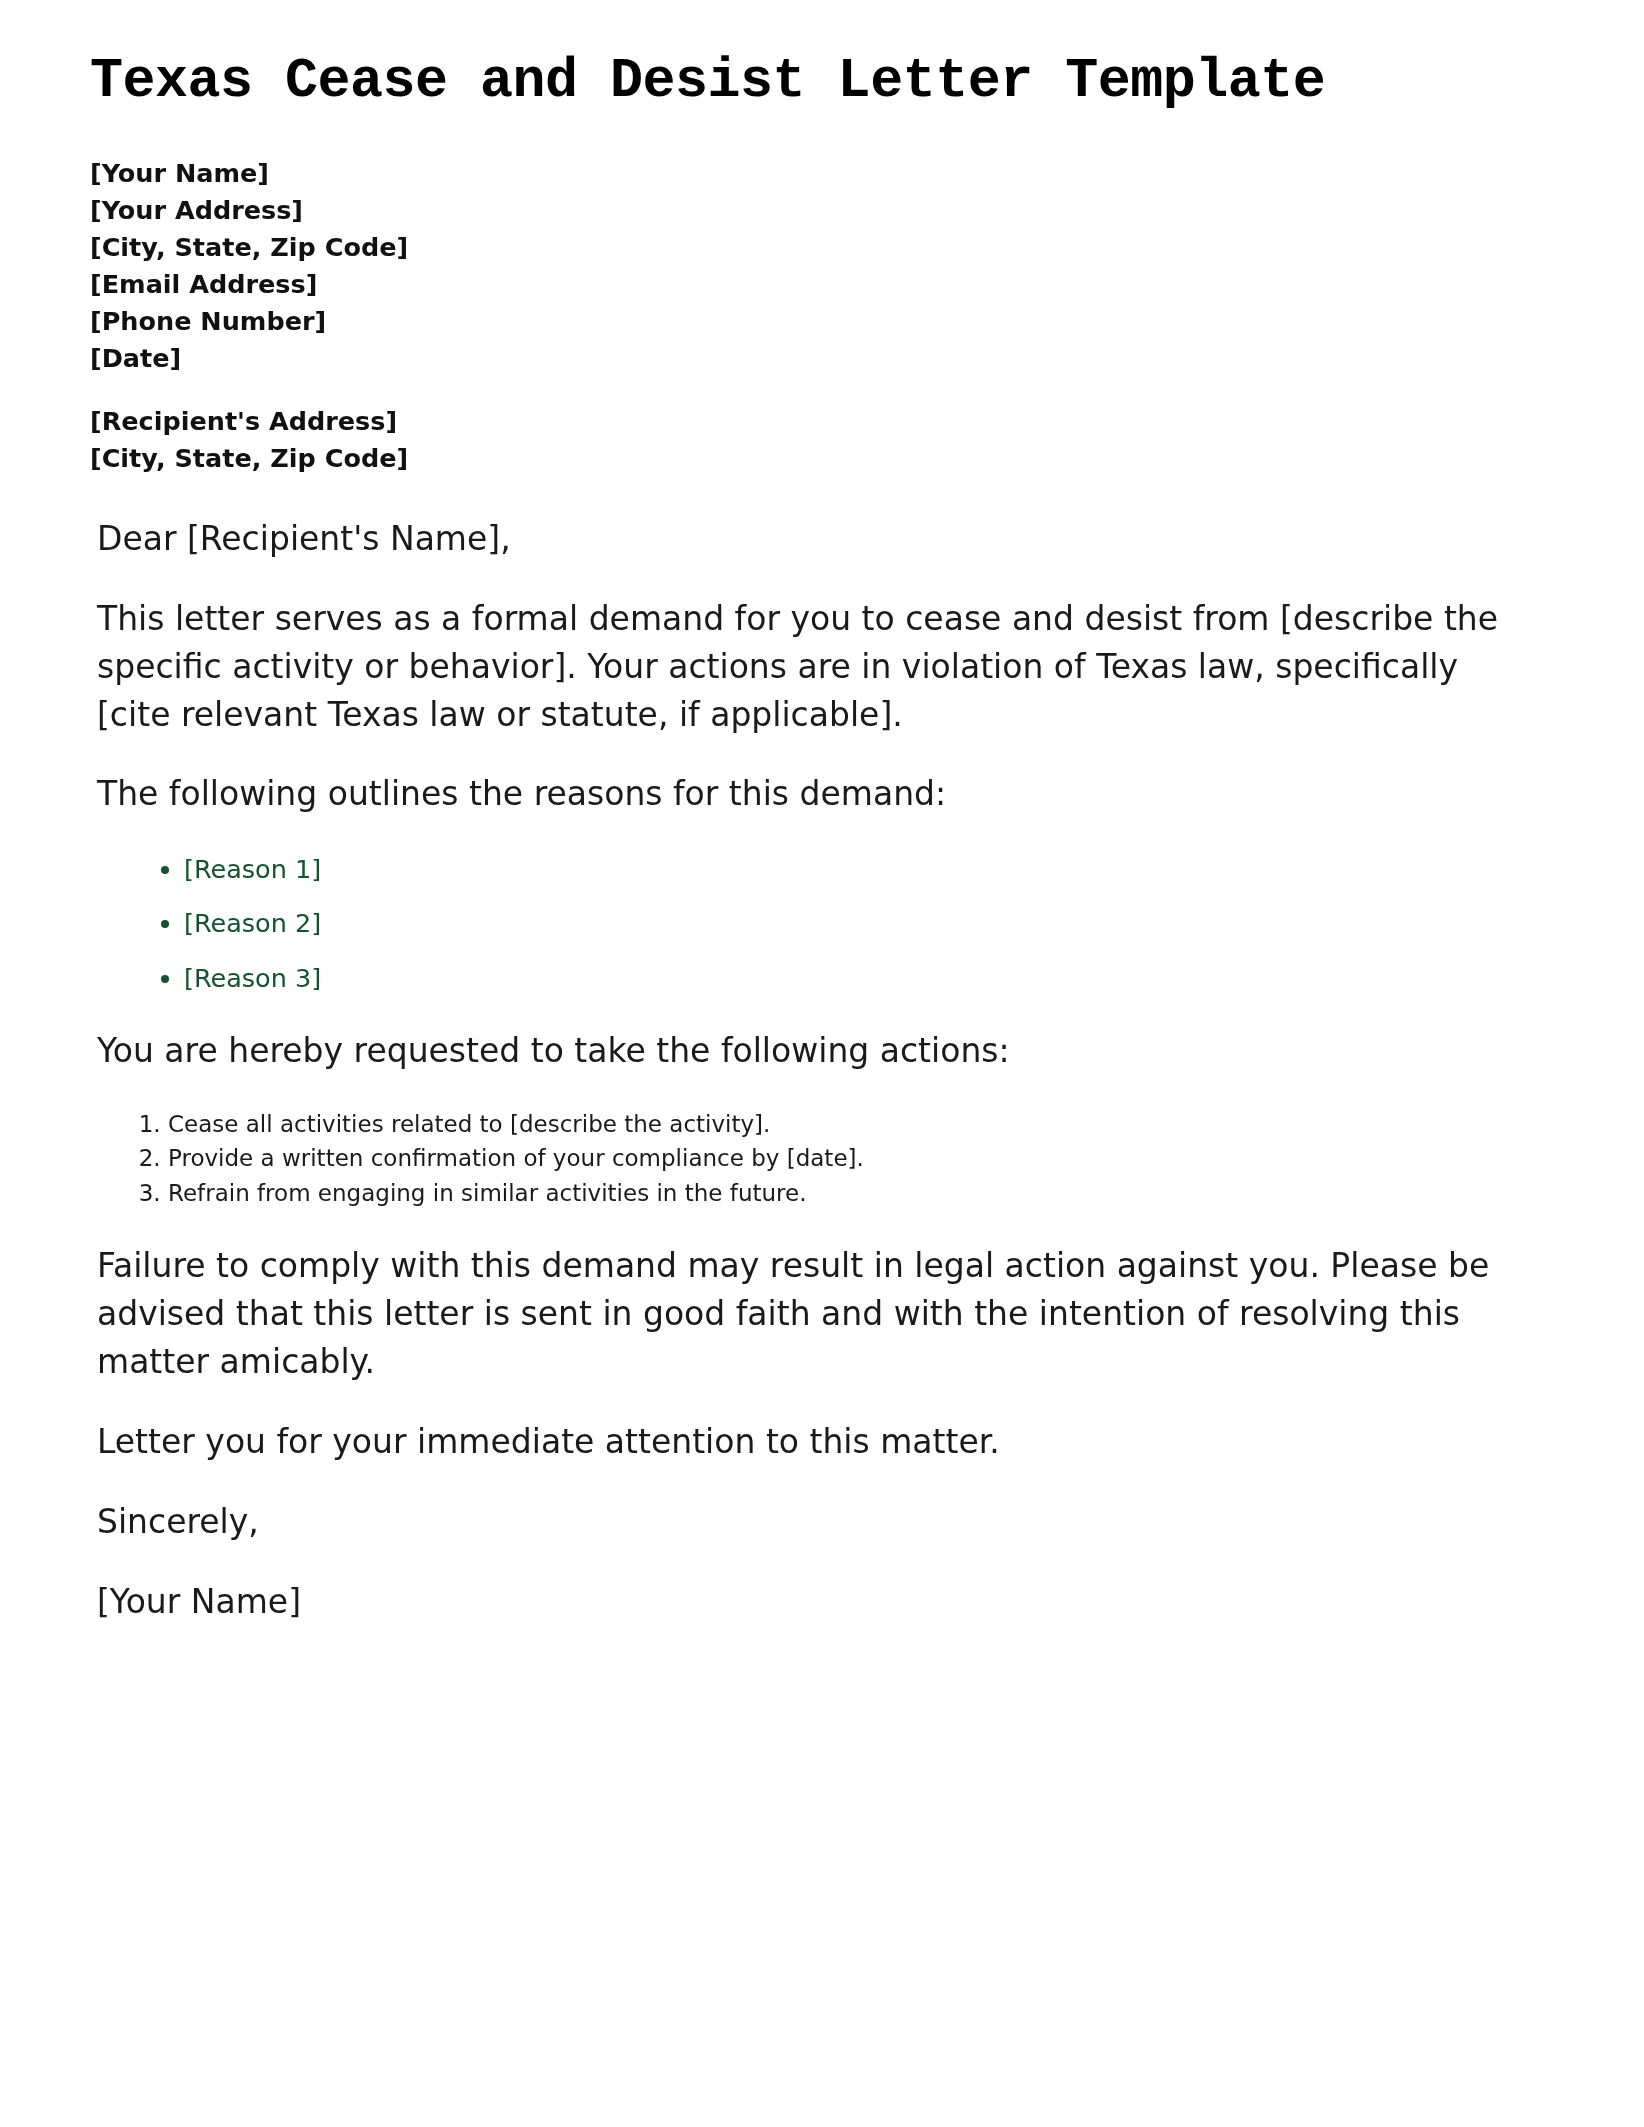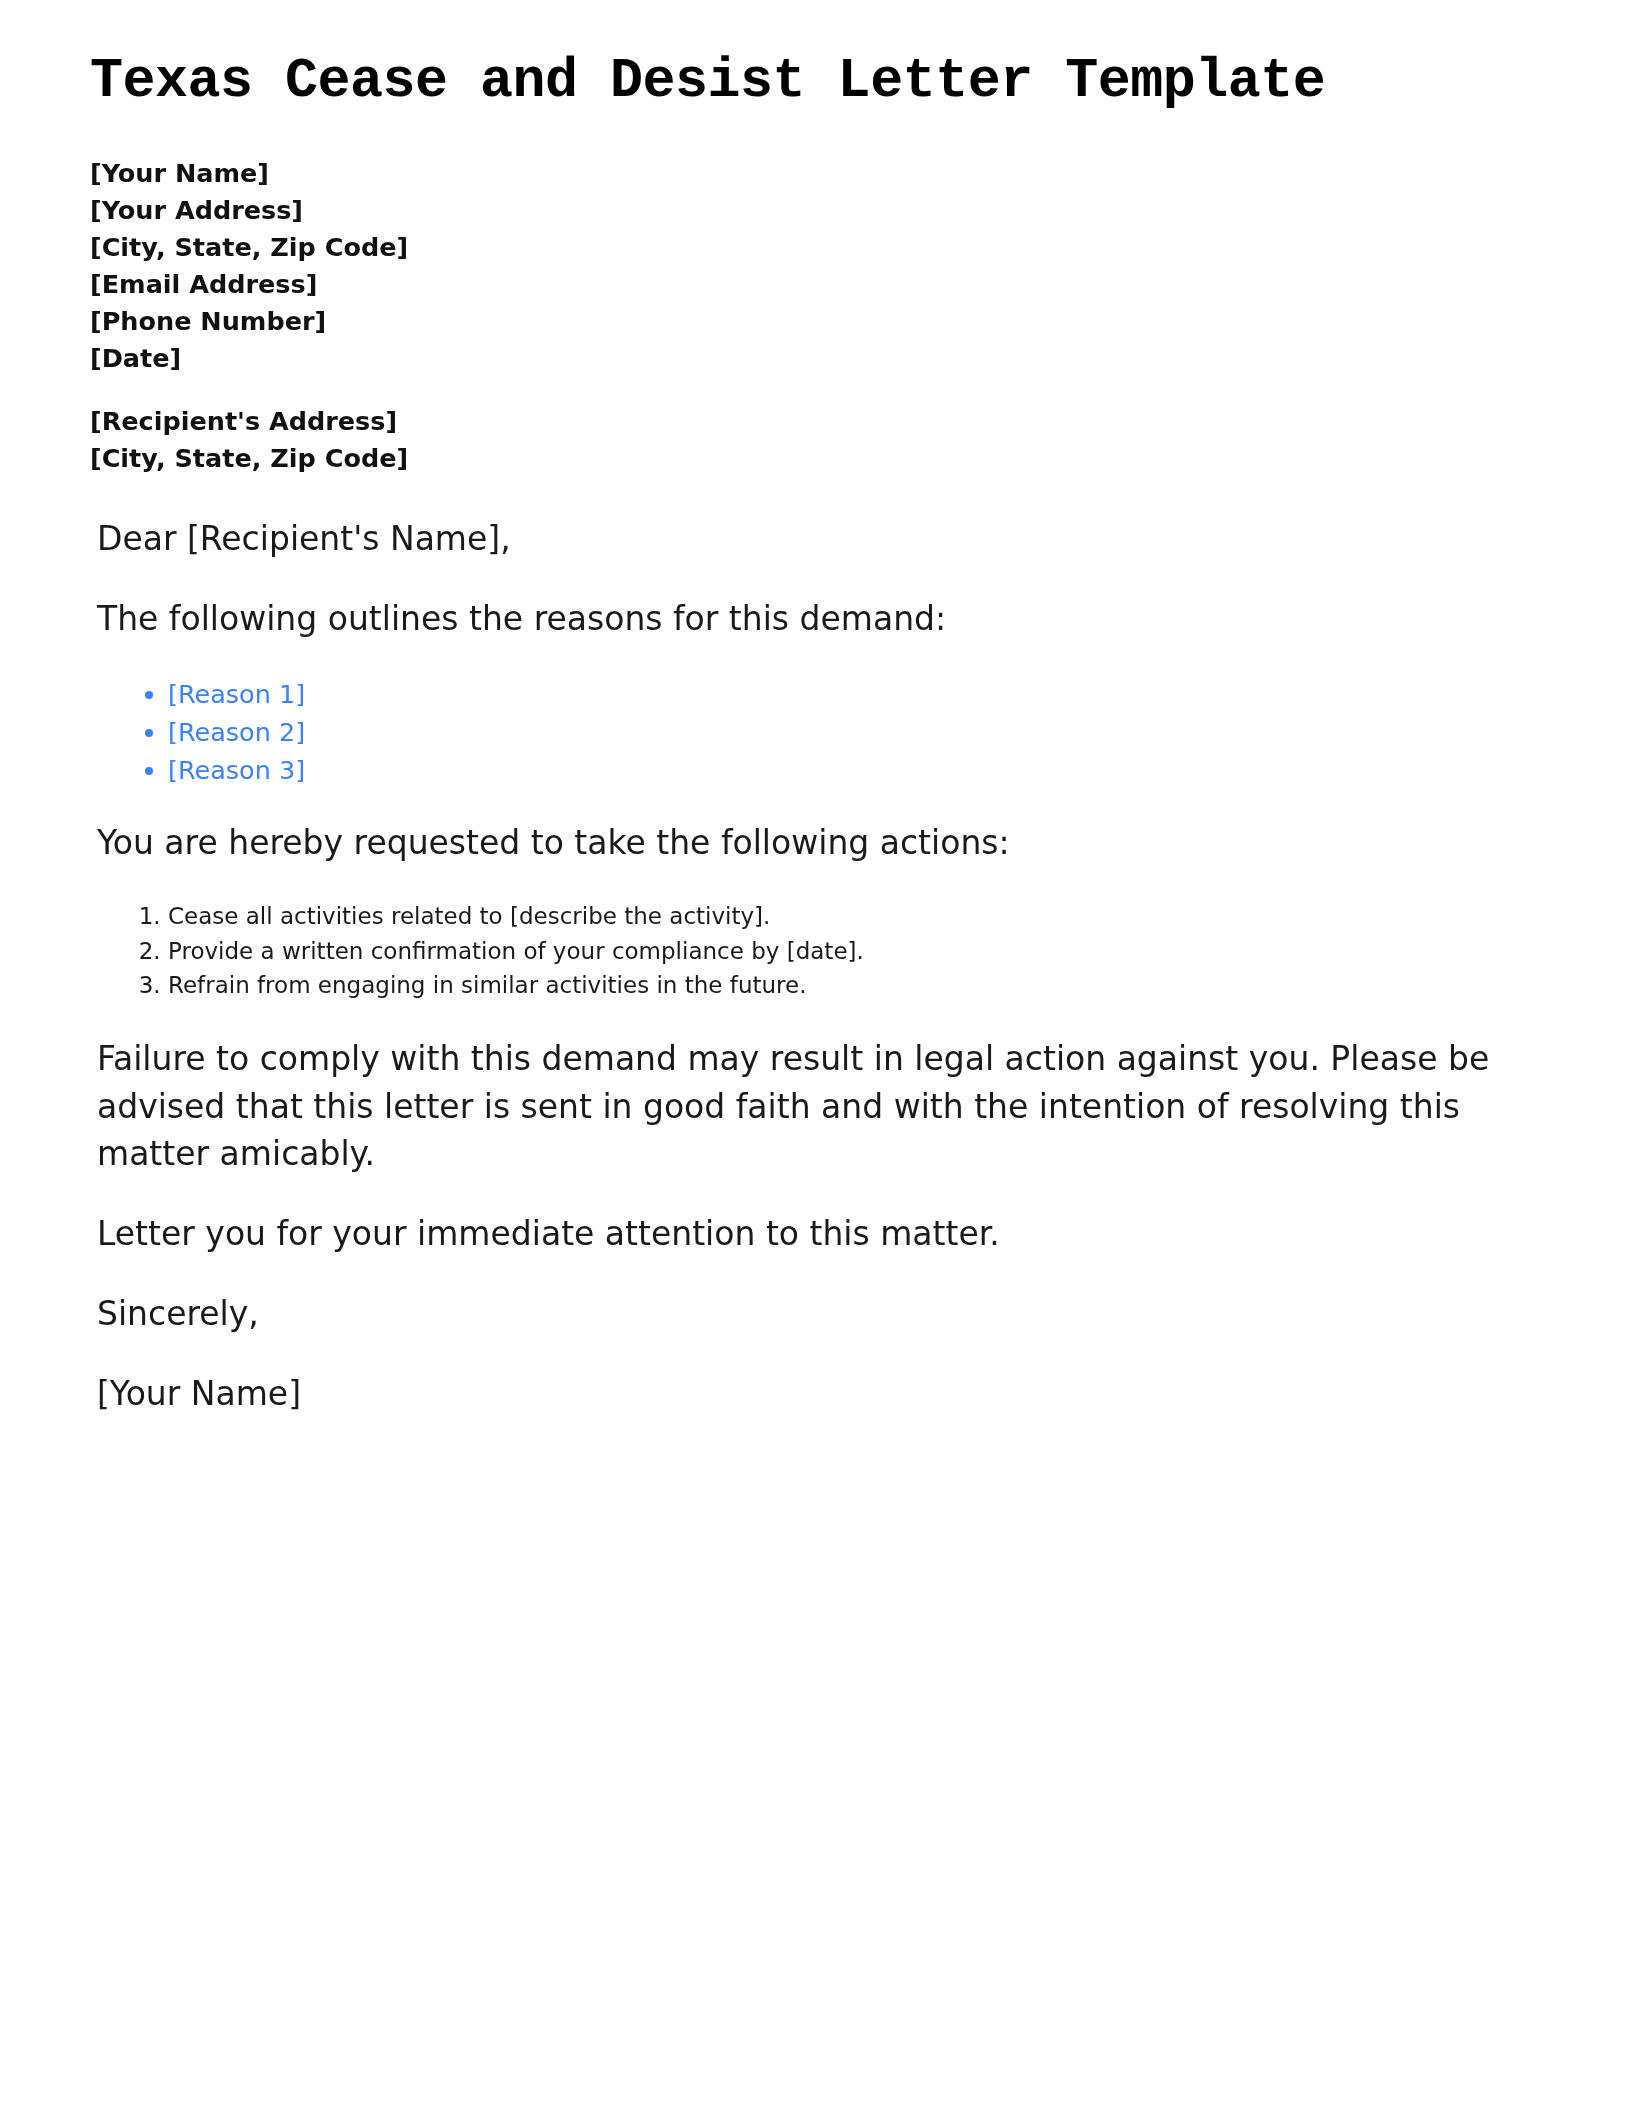--- a/index.html
+++ b/index.html
@@ -64,22 +64,22 @@
     margin-top: 38px;
   }
   ul.reasons {
     margin: 0 0 30px 0;
     padding-left: 78px;
     list-style-type: disc;
   }
   ul.reasons li {
     font-size: 25.5px;
     line-height: 1.5;
-    margin: 0;
-    color: #3b82f6;
+    margin: 16px;
+    color: #14532d;
   }
   ol.actions {
     margin: 0 0 32px 0;
     padding-left: 78px;
     list-style-type: decimal;
   }
   ol.actions li {
     font-size: 23px;
     line-height: 1.5;
     margin: 0;
@@ -108,20 +108,21 @@
 
   <div class="addr-gap"></div>
 
   <div>
     <div class="addr-line">[Recipient's Address]</div>
     <div class="addr-line">[City, State, Zip Code]</div>
   </div>
 
   <p class="body-text first-body">Dear [Recipient's Name],</p>
 
+  <p class="body-text">This letter serves as a formal demand for you to cease and desist from [describe the specific activity or behavior]. Your actions are in violation of Texas law, specifically [cite relevant Texas law or statute, if applicable].</p>
 
   <p class="body-text">The following outlines the reasons for this demand:</p>
 
   <ul class="reasons">
     <li>[Reason 1]</li>
     <li>[Reason 2]</li>
     <li>[Reason 3]</li>
   </ul>
 
   <p class="body-text">You are hereby requested to take the following actions:</p>

